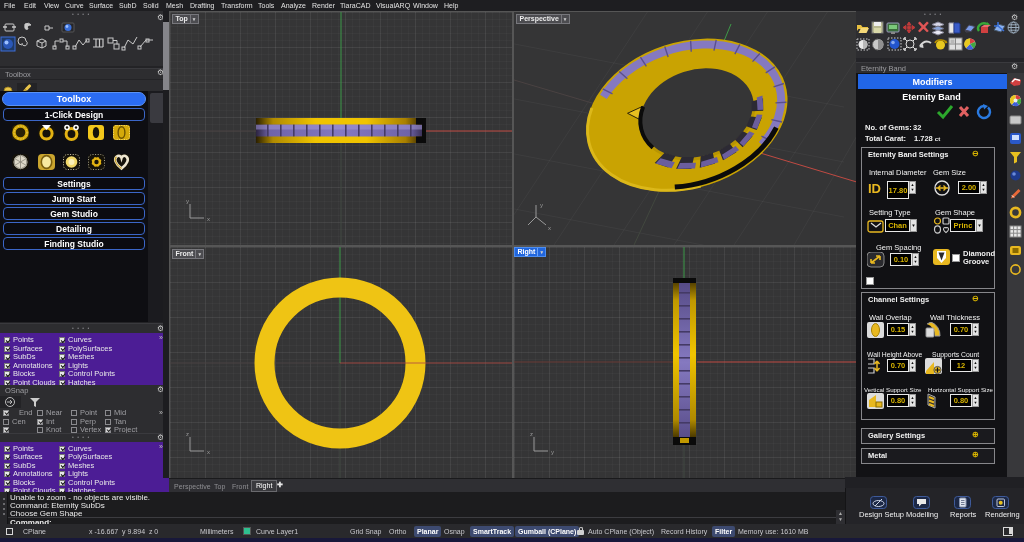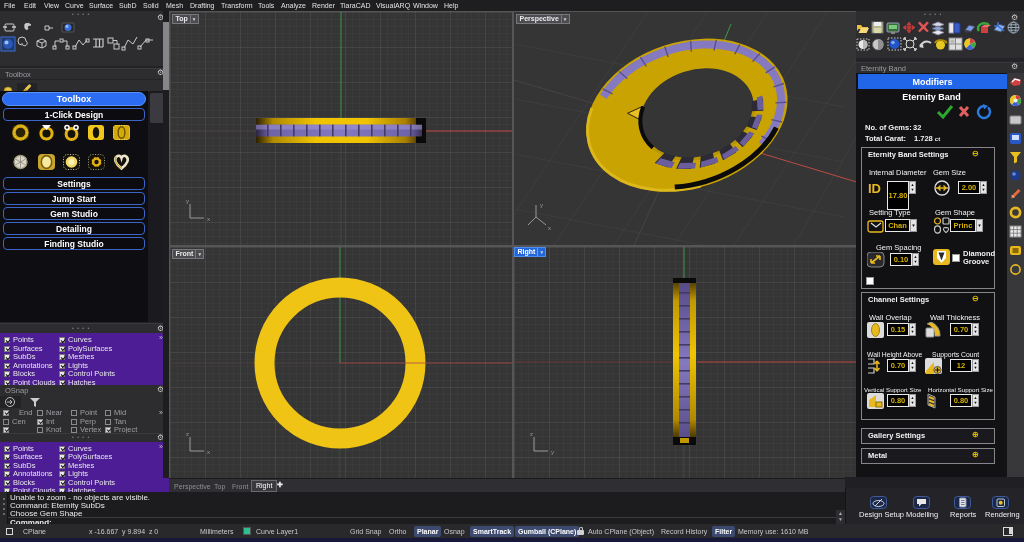--- a/index.html
+++ b/index.html
@@ -662,21 +662,21 @@
       <div class="rlab" style="left:58px;top:123px;">1.728 <span style="font-size:6px;">ct</span></div>
 
  <div class="grp" style="left:5px;top:136px;width:134px;height:142px;"></div>
  <div class="grptitle" style="left:12px;top:139px;">Eternity Band Settings</div>
  <div class="gsign" style="left:116px;top:138px;">⊖</div>
  <div class="rlab" style="left:13px;top:157px;font-weight:normal;">Internal Diameter</div>
  <div class="rlab" style="left:77px;top:157px;font-weight:normal;">Gem Size</div>
  <svg class="abs" style="left:11px;top:169px;" width="18" height="16">
         <text x="1" y="13" font-size="13" font-weight="bold" fill="#e8b820" font-family="Liberation Sans">ID</text>
       </svg>
- <div class="rinput" style="left:31px;top:170px;width:22px;height:29px;">17.80</div>
+ <div class="rinput" style="left:31px;top:170px;width:22px;height:18px;">17.80</div>
       <div class="spin" style="left:53px;top:170px;width:7px;height:13px;"></div>
  <svg class="abs" style="left:77px;top:169px;" width="18" height="16">
         <circle cx="9" cy="8" r="7" fill="none" stroke="#ddd" stroke-width="1.4"></circle>
         <path d="M3 8 h12 M5 8 l2.5-2.5 M5 8 l2.5 2.5 M13 8 l-2.5 -2.5 M13 8 l-2.5 2.5" stroke="#e8b820" stroke-width="1.4" fill="none"></path>
       </svg>
  <div class="rinput" style="left:102px;top:170px;width:22px;height:13px;">2.00</div>
       <div class="spin" style="left:124px;top:170px;width:7px;height:13px;"></div>
  <div class="rlab" style="left:13px;top:197px;font-weight:normal;">Setting Type</div>
  <div class="rlab" style="left:79px;top:197px;font-weight:normal;">Gem Shape</div>
  <svg class="abs" style="left:11px;top:207px;" width="18" height="16">

